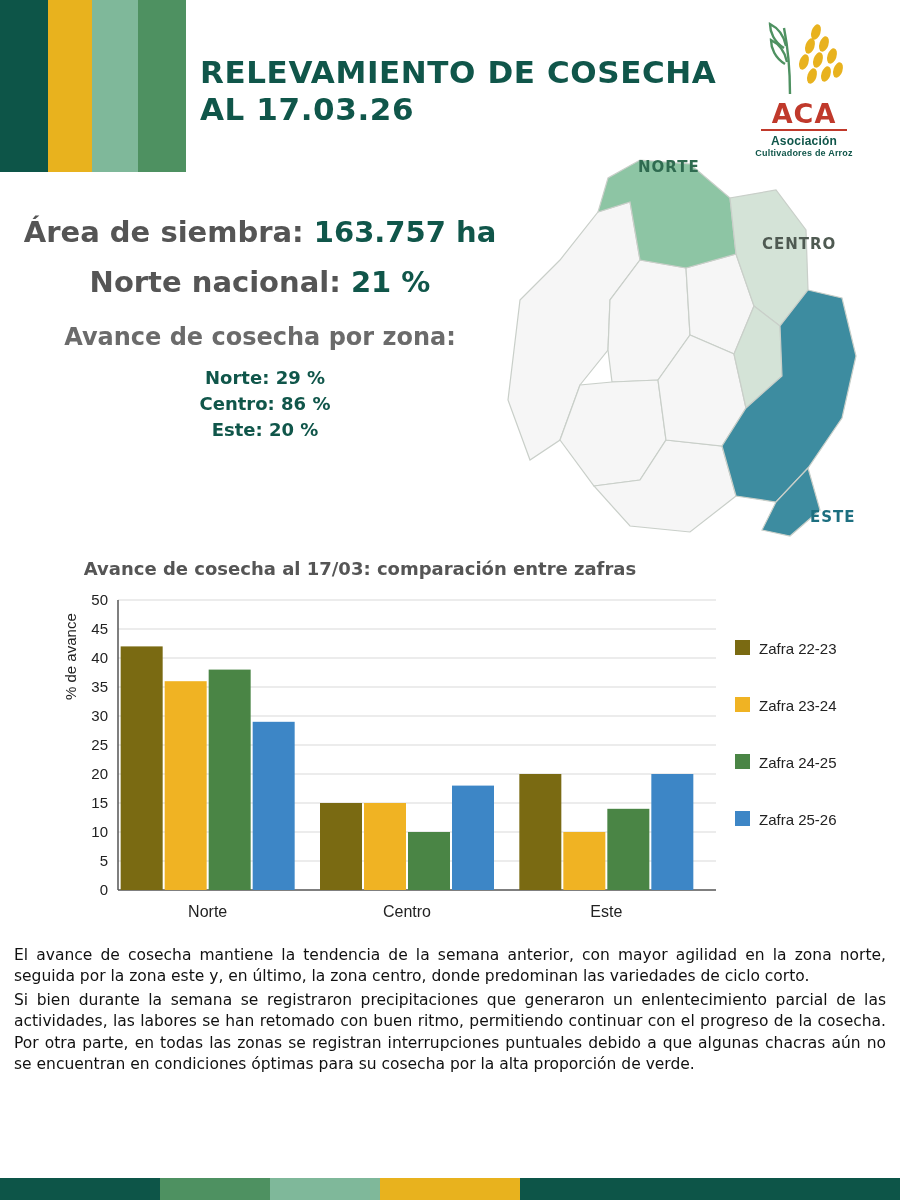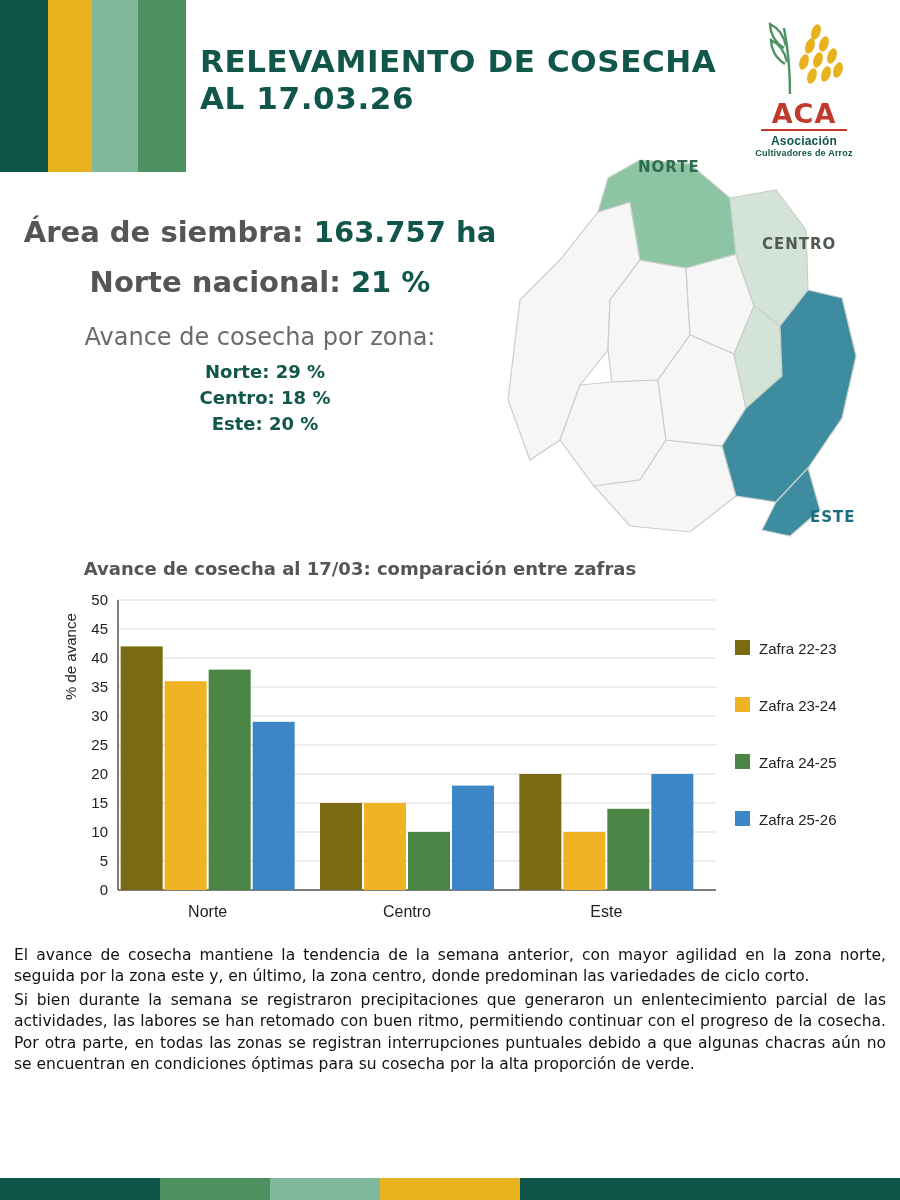--- a/index.html
+++ b/index.html
@@ -22,21 +22,21 @@
   .header-stripes div{height:100%;}
   .title-block{
     position:absolute;left:200px;top:28px;
   }
   .t-sub{
     font-size:25px;color:#10564a;letter-spacing:.3px;
     font-family:"DejaVu Sans", sans-serif;
   }
   .t-main{
     font-size:31px;color:#10564a;font-weight:bold;letter-spacing:.6px;
-    margin-top:15px;line-height:1.18;
+    margin-top:26px;line-height:1.18;
     font-family:"DejaVu Sans", sans-serif;
   }
   
   .logo{
     position:absolute;right:36px;top:18px;width:120px;height:130px;
     text-align:center;
   }
   .logo-aca{
     font-size:27px;font-weight:bold;color:#c0392b;letter-spacing:1px;line-height:1;
     font-family:"DejaVu Sans", sans-serif;
@@ -45,21 +45,21 @@
   .logo-l2{font-size:9px;color:#10564a;font-weight:bold;letter-spacing:.2px;}
   .logo-underline{width:86px;height:2px;background:#c0392b;margin:2px auto 3px;}
 
   
   .stats{
     position:absolute;left:0;top:215px;width:520px;text-align:center;
   }
   .stat-line{font-size:29px;font-weight:bold;color:#555;margin-bottom:16px;
     font-family:"DejaVu Sans", sans-serif;}
   .stat-line .val{color:#10564a;}
-  .stat-sub{font-size:24px;font-weight:normal;color:#6b6b6b;margin:24px 0 8px;
+  .stat-sub{font-size:24px;font-weight:bold;color:#6b6b6b;margin:24px 0 14px;
     font-family:"DejaVu Sans", sans-serif;}
   .zone-line{font-size:18px;font-weight:bold;color:#10564a;line-height:1.45;
     font-family:"DejaVu Sans", sans-serif;padding-left:10px;}
 
   
   .map-wrap{position:absolute;right:10px;top:150px;width:400px;height:420px;}
   .map-label{
     position:absolute;font-size:15px;font-weight:bold;letter-spacing:1px;
     font-family:"DejaVu Sans", sans-serif;
   }
@@ -150,21 +150,21 @@
     <span>Norte nacional:</span>
     <span class="val">21 %</span>
   </div>
   <div class="stat-sub">Avance de cosecha por zona:</div>
   <div class="zone-line">
     <span>Norte:</span>
     <span>29 %</span>
   </div>
   <div class="zone-line">
     <span>Centro:</span>
-    <span>18 %</span>
+    <span>86 %</span>
   </div>
   <div class="zone-line">
     <span>Este:</span>
     <span>20 %</span>
   </div>
 </div>
 
 <div class="map-wrap">
   <svg width="400" height="420" viewBox="0 0 400 420">
     <g stroke="#c9cfc9" stroke-width="1.2">

